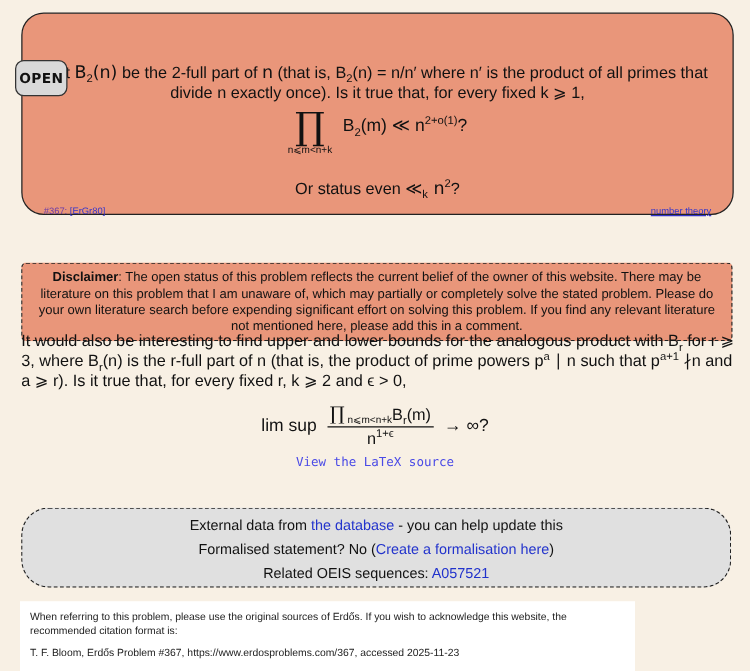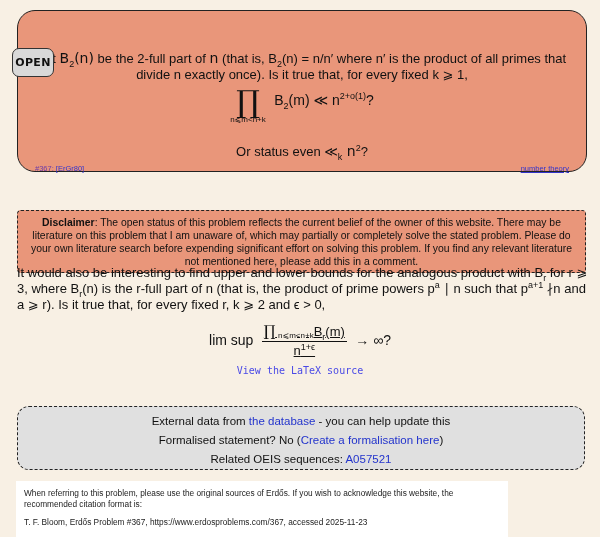--- a/index.html
+++ b/index.html
@@ -58,34 +58,34 @@
   .disclaimer b { font-weight:bold; }
   .body-text {
     position:absolute; left:17px; top:265px; width:575px;
     font-size:13px; line-height:16px;
   }
   .limsup-eq {
     position:absolute; left:0; right:0; top:322px; height:40px;
     text-align:center;
   }
   .limsup-label { display:inline-block; vertical-align:middle; font-size:14px; }
-  .frac { display:inline-block; vertical-align:middle; text-align:center; margin:0 4px;text-decoration:underline; }
+  .frac { display:inline-block; vertical-align:middle; text-align:center; margin:0 4px; }
   .frac .num { display:block; border-bottom:1px solid #111; padding:0 2px 1px; font-size:13px; }
   .frac .num .pi { font-family:"DejaVu Serif", serif; font-size:15px; }
   .frac .num .range { font-size:8px; vertical-align:-2px; }
   .frac .den { display:block; font-size:13px; padding-top:1px; }
   .arrow-tail { display:inline-block; vertical-align:middle; font-size:14px; }
   .latex-link {
     position:absolute; left:0; right:0; top:365px; text-align:center;
     font-family:"DejaVu Sans Mono", monospace; font-size:10px; color:#4a4ae6;
     text-decoration:none;
   }
   .external-box {
     position:absolute; left:17px; top:406px; width:568px; height:64px;
-    background:#e0e0e0; border:1.5px dashed #222; border-radius:12px;
+    background:#e0e0e0; border:1.5px dashed #222; border-radius:22px;
     box-sizing:border-box;
     font-size:11.5px; line-height:19px; text-align:center; padding-top:5px;
   }
   .external-box a { color:#2233cc; text-decoration:none; }
   .citation-box {
     position:absolute; left:16px; top:481px; width:492px; height:56px;
     background:#ffffff; box-sizing:border-box;
     font-size:8.3px; line-height:11px; padding:7px 8px;
     color:#222;
   }

